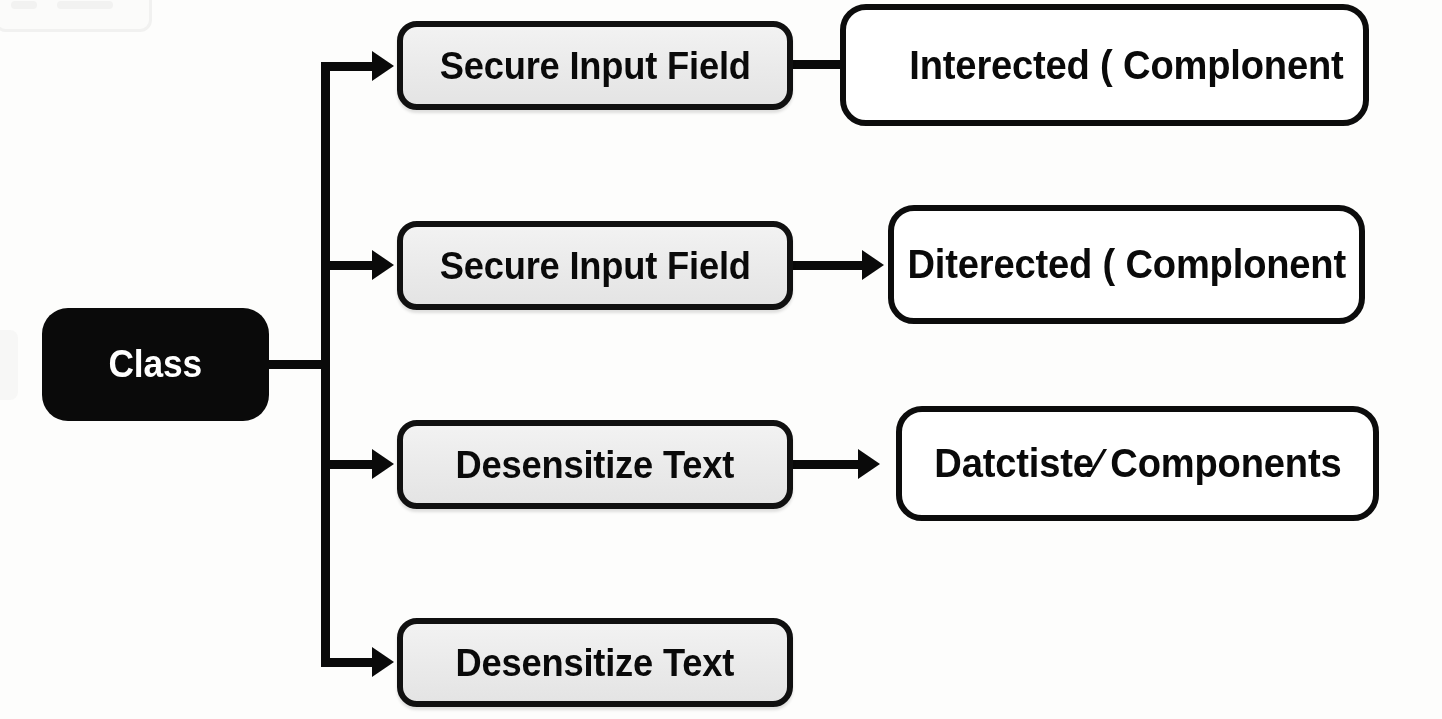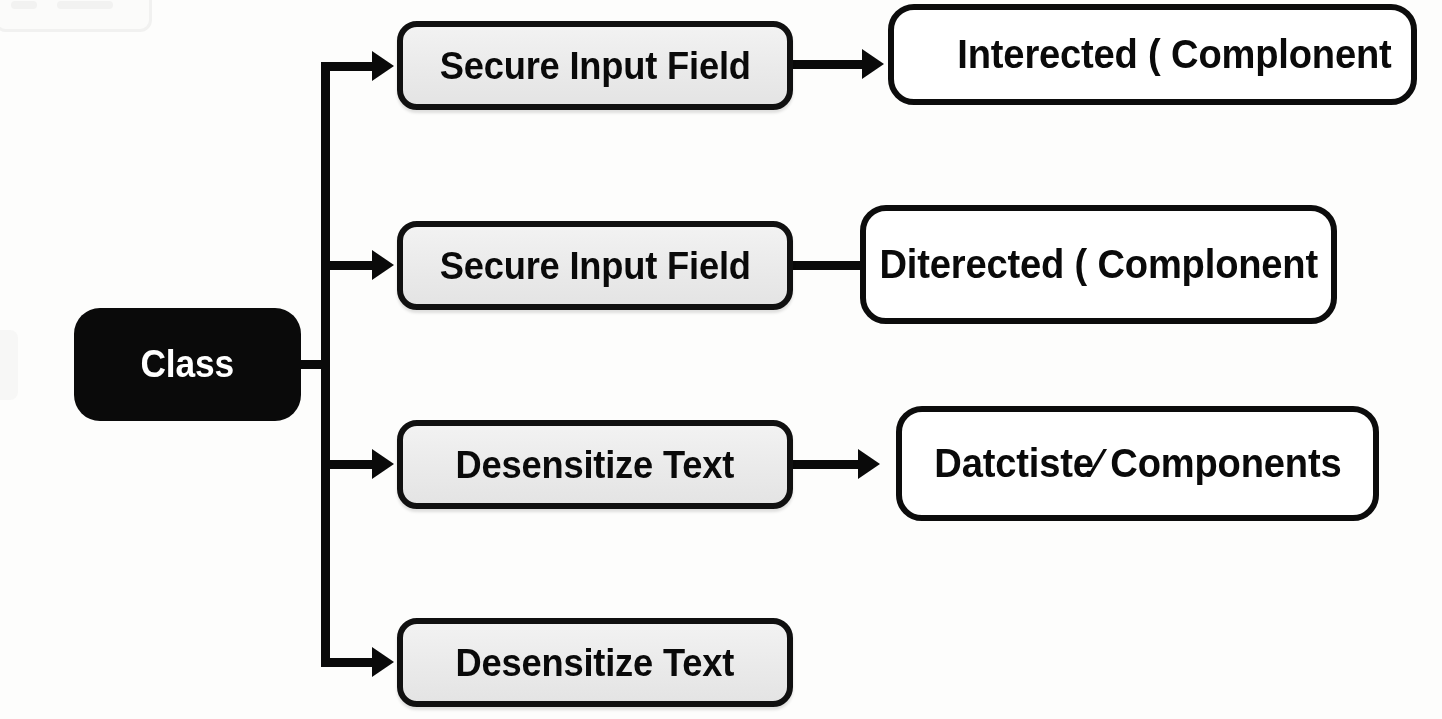--- a/index.html
+++ b/index.html
@@ -158,45 +158,45 @@
 
   <div class="conn conn-h" style="left:793px; top:60px; width:72px;"></div>
   <div class="arrowhead" style="left:862px; top:49px;"></div>
 
   <div class="conn conn-h" style="left:793px; top:261px; width:72px;"></div>
   <div class="arrowhead" style="left:862px; top:250px;"></div>
 
   <div class="conn conn-h" style="left:793px; top:460px; width:68px;"></div>
   <div class="arrowhead" style="left:858px; top:449px;"></div>
 
-  <div class="node node-root" style="left:42px; top:308px; width:227px; height:113px;margin-left:32px;">
+  <div class="node node-root" style="left:42px; top:308px; width:227px; height:113px;">
     <span class="label">Class</span>
   </div>
 
   <div class="node node-mid" style="left:397px; top:21px; width:396px; height:89px;">
     <span class="label">Secure Input Field</span>
   </div>
 
   <div class="node node-mid" style="left:397px; top:221px; width:396px; height:89px;">
     <span class="label">Secure Input Field</span>
   </div>
 
   <div class="node node-mid" style="left:397px; top:420px; width:396px; height:89px;">
     <span class="label">Desensitize Text</span>
   </div>
 
   <div class="node node-mid" style="left:397px; top:618px; width:396px; height:89px;">
     <span class="label">Desensitize Text</span>
   </div>
 
-  <div class="node node-right" style="left:888px; top:4px; width:529px; height:101px;padding-left:44px;">
+  <div class="node node-right" style="left:840px; top:4px; width:529px; height:122px;padding-left:44px;">
     <span class="label">Interected ( Complonent</span>
   </div>
 
-  <div class="node node-right" style="left:860px; top:205px; width:477px; height:119px;">
+  <div class="node node-right" style="left:888px; top:205px; width:477px; height:119px;">
     <span class="label">Diterected ( Complonent</span>
   </div>
 
   <div class="node node-right" style="left:884px; top:406px; width:483px; height:115px;margin-left:12px;">
     <span class="label">Datctiste⁄ Components</span>
   </div>
 
 </div>
 
 </body></html>

